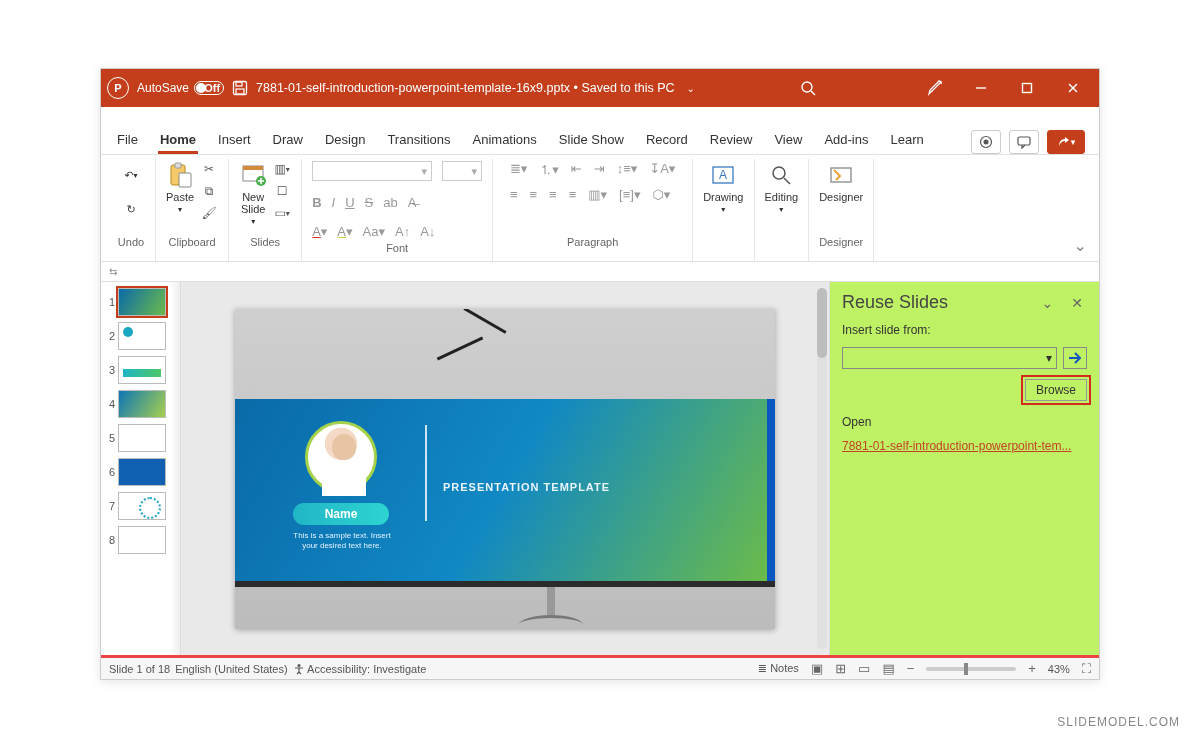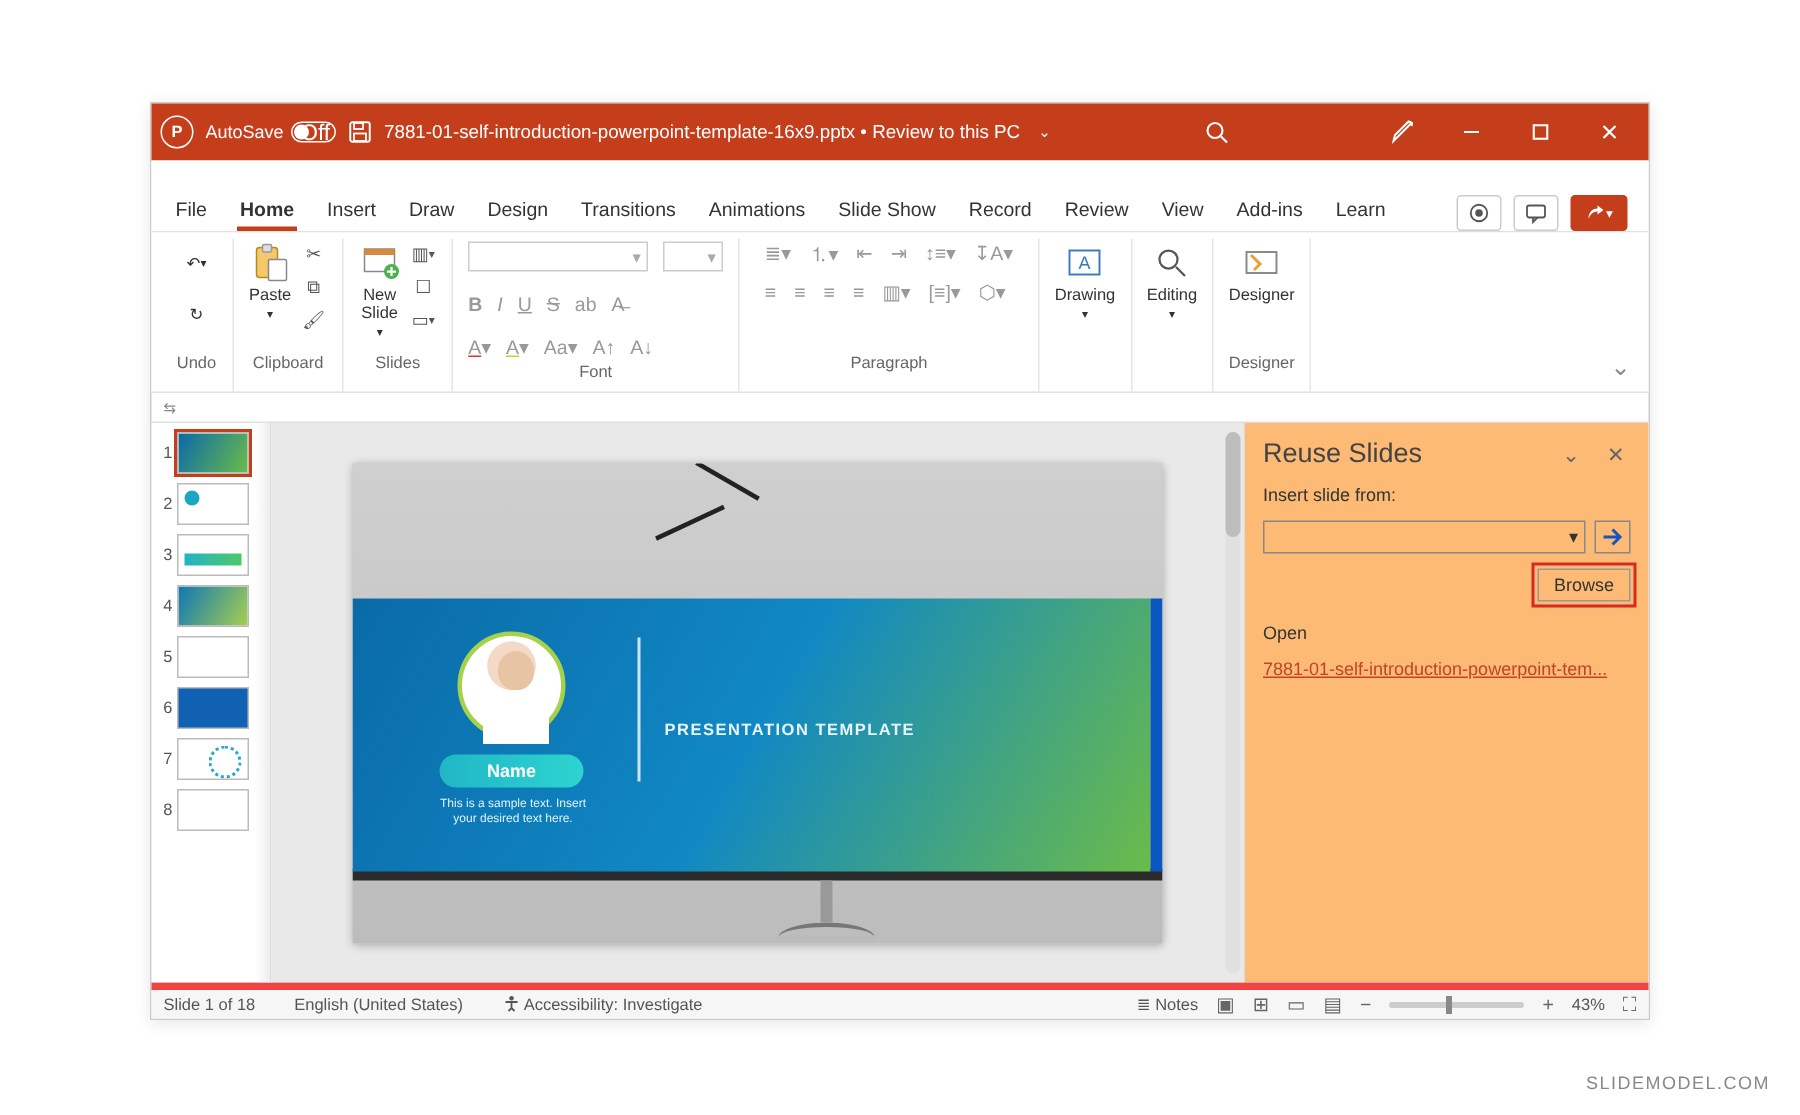--- a/index.html
+++ b/index.html
@@ -3,21 +3,21 @@
 <meta charset="utf-8">
 <style>
   * { box-sizing: border-box; margin: 0; padding: 0; font-family: "Segoe UI", Arial, sans-serif; }
   body { background: #fff; width: 1200px; height: 743px; position: relative; }
   .app-window { position: absolute; left: 100px; top: 68px; width: 1000px; height: 612px; border: 1px solid #ccc; box-shadow: 0 2px 10px rgba(0,0,0,.1); display: flex; flex-direction: column; background: #fff; }
   .titlebar { height: 38px; background: #c43e1c; display: flex; align-items: center; color: #fff; font-size: 12px; padding: 0 6px; gap: 8px; }
   .pp-icon { width: 22px; height: 22px; border: 1.5px solid #fff; border-radius: 50%; display:flex; align-items:center; justify-content:center; font-size:11px; font-weight:bold; }
   .autosave { display:flex; align-items:center; gap:5px; }
   .toggle { width:30px; height:14px; border:1.3px solid #fff; border-radius:8px; position:relative; display:flex; align-items:center; }
   .toggle .knob { width:10px; height:10px; background:#fff; border-radius:50%; margin-left:1px; }
-  .toggle-label { font-size:15px; position:absolute; right:3px; }
+  .toggle-label { font-size:11px; position:absolute; right:3px;font-weight:bold; }
   .save-icon { width:16px; height:16px; }
   .title-text { font-size:12.5px; }
   .title-chevron { font-size:10px; margin-left:4px; cursor:pointer; }
   .titlebar .spacer { flex:1; }
   .search-icon { width:16px; height:16px; cursor:pointer; }
   .tb-right { display:flex; align-items:center; gap:18px; padding-right:6px; }
   .tb-right .wc { width:28px; height:24px; display:flex; align-items:center; justify-content:center; cursor:pointer; }
   .tabs { height:48px; background:#fff; display:flex; align-items:flex-end; padding:0 14px; gap:18px; border-bottom:1px solid #e0e0e0; font-size:13px; color:#333; }
   .tabs .tab { padding:6px 2px 7px; cursor:pointer; }
   .tabs .tab.active { border-bottom:3px solid #c43e1c; font-weight:600; padding-bottom:4px; }
@@ -65,34 +65,34 @@
   .slide .blue-bar { position:absolute; left:0; right:8px; top:90px; height:182px; background:linear-gradient(120deg,#0a6aa8 0%,#1088c4 50%,#6bbb4a 100%);}
   .slide .blue-right { position:absolute; right:0; top:90px; width:8px; height:182px; background:#0b57c2;}
   .slide .avatar { position:absolute; left:70px; top:112px; width:72px; height:72px; border-radius:50%; background:radial-gradient(circle at 50% 30%, #f4d9c6 0 28%, #fff 29% 100%); border:3px solid #a5d24a; box-shadow:0 0 0 3px #fff inset;}
   .slide .avatar .head{position:absolute; left:24px; top:10px; width:24px; height:26px; background:#e7c4a3; border-radius:50% 50% 45% 45%;}
   .slide .avatar .body{position:absolute; left:14px; top:36px; width:44px; height:36px; background:#fff; border-radius:50% 50% 0 0;}
   .slide .vline { position:absolute; left:190px; top:116px; width:2px; height:96px; background:rgba(255,255,255,.8);}
   .slide .title { position:absolute; left:208px; top:140px; color:#fff; font-size:24px; font-weight:700;}
   .slide .subtitle { position:absolute; left:208px; top:172px; color:#e8f5ff; font-size:11px; letter-spacing:1px; font-weight:600;}
   .slide .name-pill { position:absolute; left:58px; top:194px; width:96px; height:22px; border-radius:11px; background:linear-gradient(90deg,#21b6c6,#2dd4d0); color:#fff; font-size:12px; display:flex; align-items:center; justify-content:center; font-weight:600;}
   .slide .sample { position:absolute; left:52px; top:222px; width:110px; color:#dff2ff; font-size:8px; text-align:center; line-height:1.3;}
-  .pane { width:270px; border-left:1px solid #ddd; background:#fdba74; padding:10px 12px; display:flex; flex-direction:column; gap:10px; font-size:12px; color:#333;}
+  .pane { width:270px; border-left:1px solid #ddd; background:#bef264; padding:10px 12px; display:flex; flex-direction:column; gap:10px; font-size:12px; color:#333;}
   .pane-head { display:flex; align-items:center; gap:10px;}
   .pane-title { font-size:18px; color:#444; flex:1;}
   .pane-head .ctl { cursor:pointer; color:#666; font-size:14px; padding:2px 4px;}
   .field-label { font-size:12px;}
   .field-row { display:flex; gap:6px; }
   .combo { flex:1; height:22px; border:1px solid #888; display:flex; align-items:center; justify-content:flex-end; padding:0 4px; cursor:pointer;}
   .go-btn { width:24px; height:22px; border:1px solid #888; display:flex; align-items:center; justify-content:center; cursor:pointer; color:#1555c0;}
   .browse-wrap { display:flex; justify-content:flex-end;}
   .browse-btn { border:1px solid #999; padding:3px 10px; font-size:12px; cursor:pointer; outline:2px solid #d42a20; outline-offset:2px;}
   .hint { font-size:12px; color:#333; line-height:1.4;}
   .link { color:#c24427; text-decoration:underline; cursor:pointer; font-size:12px; display:block; margin-bottom:6px;}
   .open-label{ font-size:12px; color:#333; margin-top:4px;}
-  .statusbar { height:24px; border-top:5px solid #ef4444; background:#f6f6f6; display:flex; align-items:center; font-size:11px; color:#555; padding:0 8px; gap:26px;}
+  .statusbar { height:24px; border-top:3px solid #ef4444; background:#f6f6f6; display:flex; align-items:center; font-size:11px; color:#555; padding:0 8px; gap:5px;}
   .statusbar .right { margin-left:auto; display:flex; align-items:center; gap:12px;}
   .zoom-slider { width:90px; height:4px; background:#ccc; position:relative; border-radius:2px;}
   .zoom-slider .zthumb{ position:absolute; left:38px; top:-4px; width:4px; height:12px; background:#888;}
   .view-btn { cursor:pointer; color:#666; font-size:13px; }
   .watermark { position:absolute; right:20px; bottom:14px; font-size:12px; letter-spacing:1px; color:#888;}
   
   .tbox.v1 { background:linear-gradient(120deg,#0a6aa8,#6bbb4a);}
   .tbox.v2 { background:#fff;} .tbox.v2::before{content:"";position:absolute;left:4px;top:4px;width:10px;height:10px;border-radius:50%;background:#19a7c4;}
   .tbox.v3 { background:#fff;} .tbox.v3::before{content:"";position:absolute;left:4px;top:12px;right:4px;height:8px;background:linear-gradient(90deg,#20b5c6,#4ec76a);}
   .tbox.v4 { background:linear-gradient(120deg,#0f77b5,#a6cf4f);}
@@ -117,21 +117,21 @@
       </div>
     </div>
     <div class="save-icon">
       <svg viewBox="0 0 16 16">
           <rect x="1.5" y="1.5" width="13" height="13" rx="1.5" fill="none" stroke="#fff" stroke-width="1.3"></rect>
           <rect x="4" y="2" width="6" height="4" fill="none" stroke="#fff" stroke-width="1.2"></rect>
           <rect x="4" y="9" width="8" height="5" fill="none" stroke="#fff" stroke-width="1.2"></rect>
         </svg>
     </div>
     <span class="title-text">
-      <span>7881-01-self-introduction-powerpoint-template-16x9.pptx</span> • <span>Review to this PC</span>
+      <span>7881-01-self-introduction-powerpoint-template-16x9.pptx</span> • <span>Saved to this PC</span>
     </span>
     <span class="title-chevron">⌄</span>
     <div class="spacer"></div>
     <div class="search-icon">
       <svg viewBox="0 0 16 16">
           <circle cx="7" cy="7" r="5" fill="none" stroke="#fff" stroke-width="1.4"></circle>
           <line x1="11" y1="11" x2="15" y2="15" stroke="#fff" stroke-width="1.4"></line>
         </svg>
     </div>
     <div class="spacer"></div>

